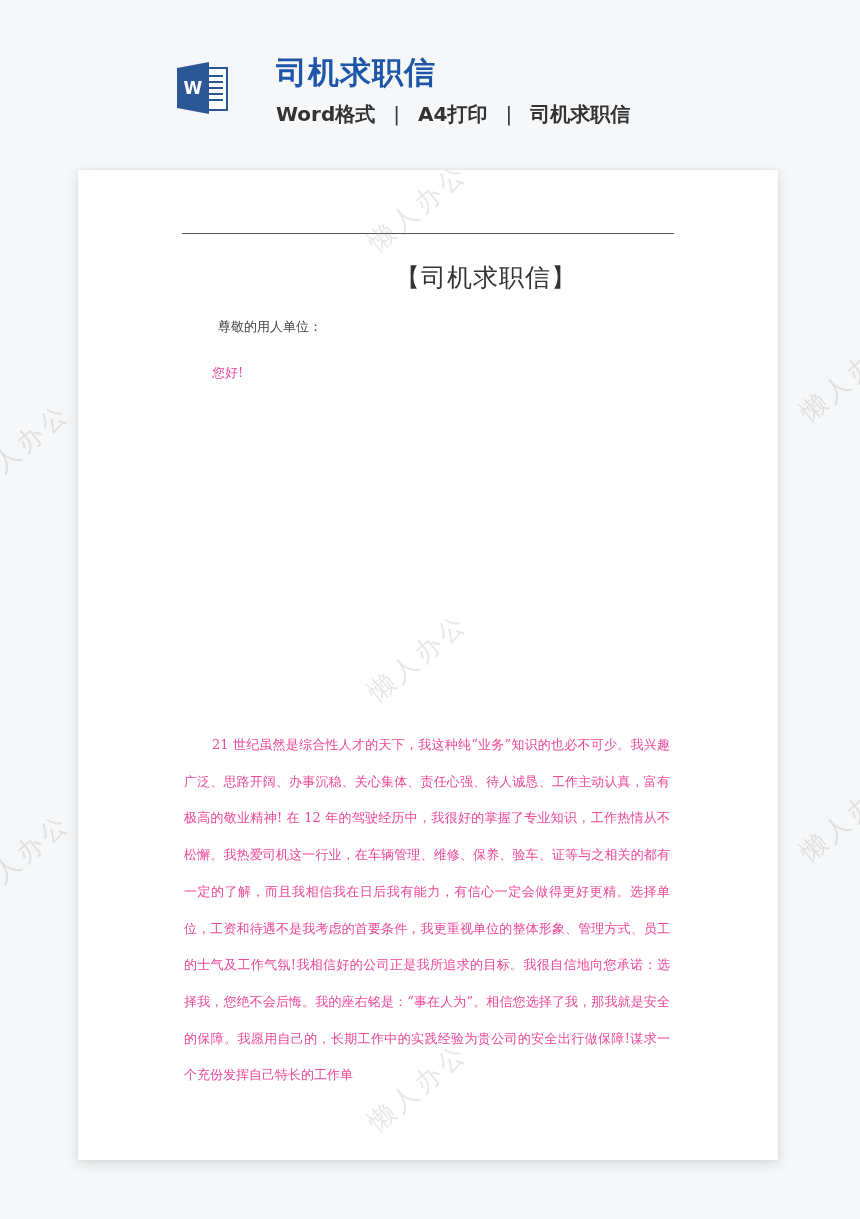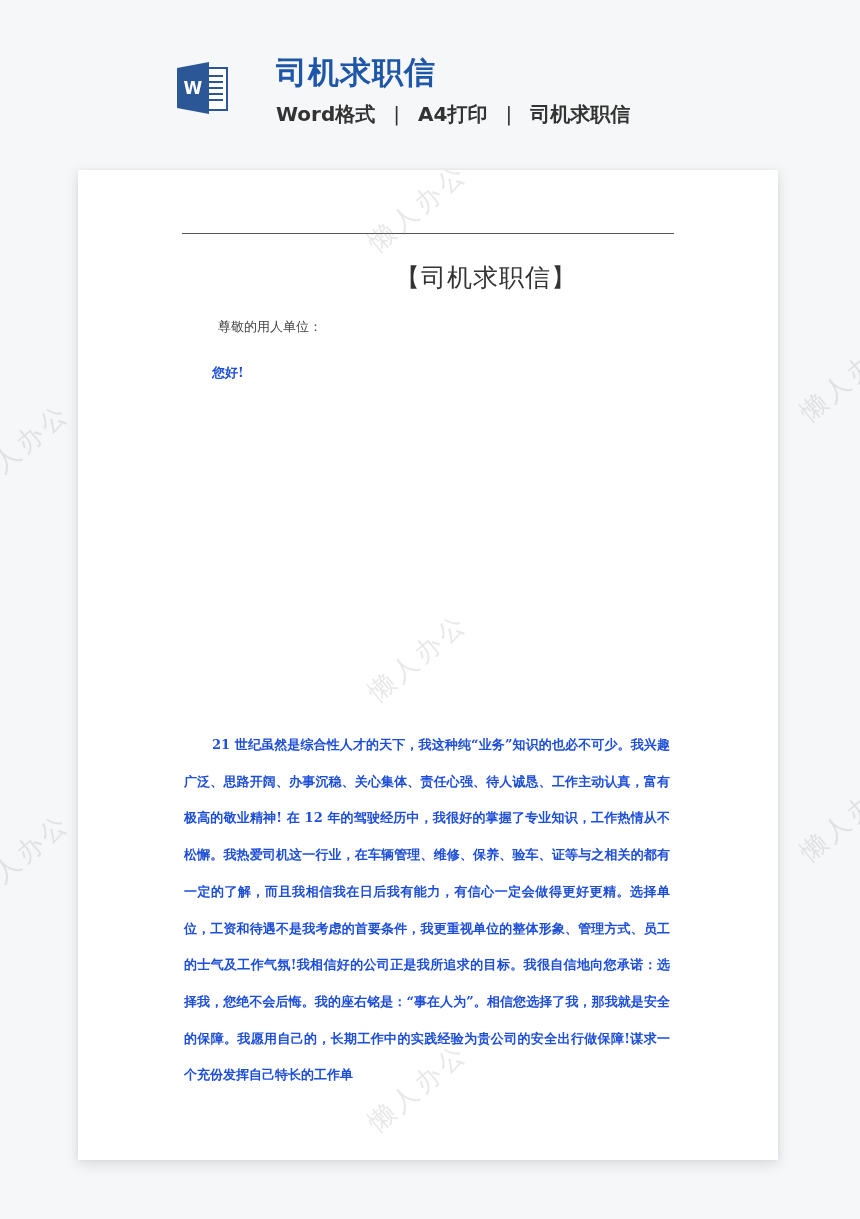--- a/index.html
+++ b/index.html
@@ -96,24 +96,23 @@
       color: #444;
       line-height: 24px;
       margin-left: 34px;
     }
     .body-text {
       position: absolute;
       left: 106px;
       width: 486px;
       font-family: "DejaVu Serif", "Liberation Serif", serif;
       font-size: 13px;
-      color: #1d4ed8;
+      color: #ec4899;
       line-height: 36.7px;
       text-align: justify;
-      font-weight: bold;
     }
     .body-text p {
       margin: 0;
       text-indent: 28px;
     }
     .p-greeting { top: 185px; }
     .p-intro { top: 216px; }
     .p-para1 { top: 262px; }
     .p-para2 { top: 557px; }
     .watermark {

